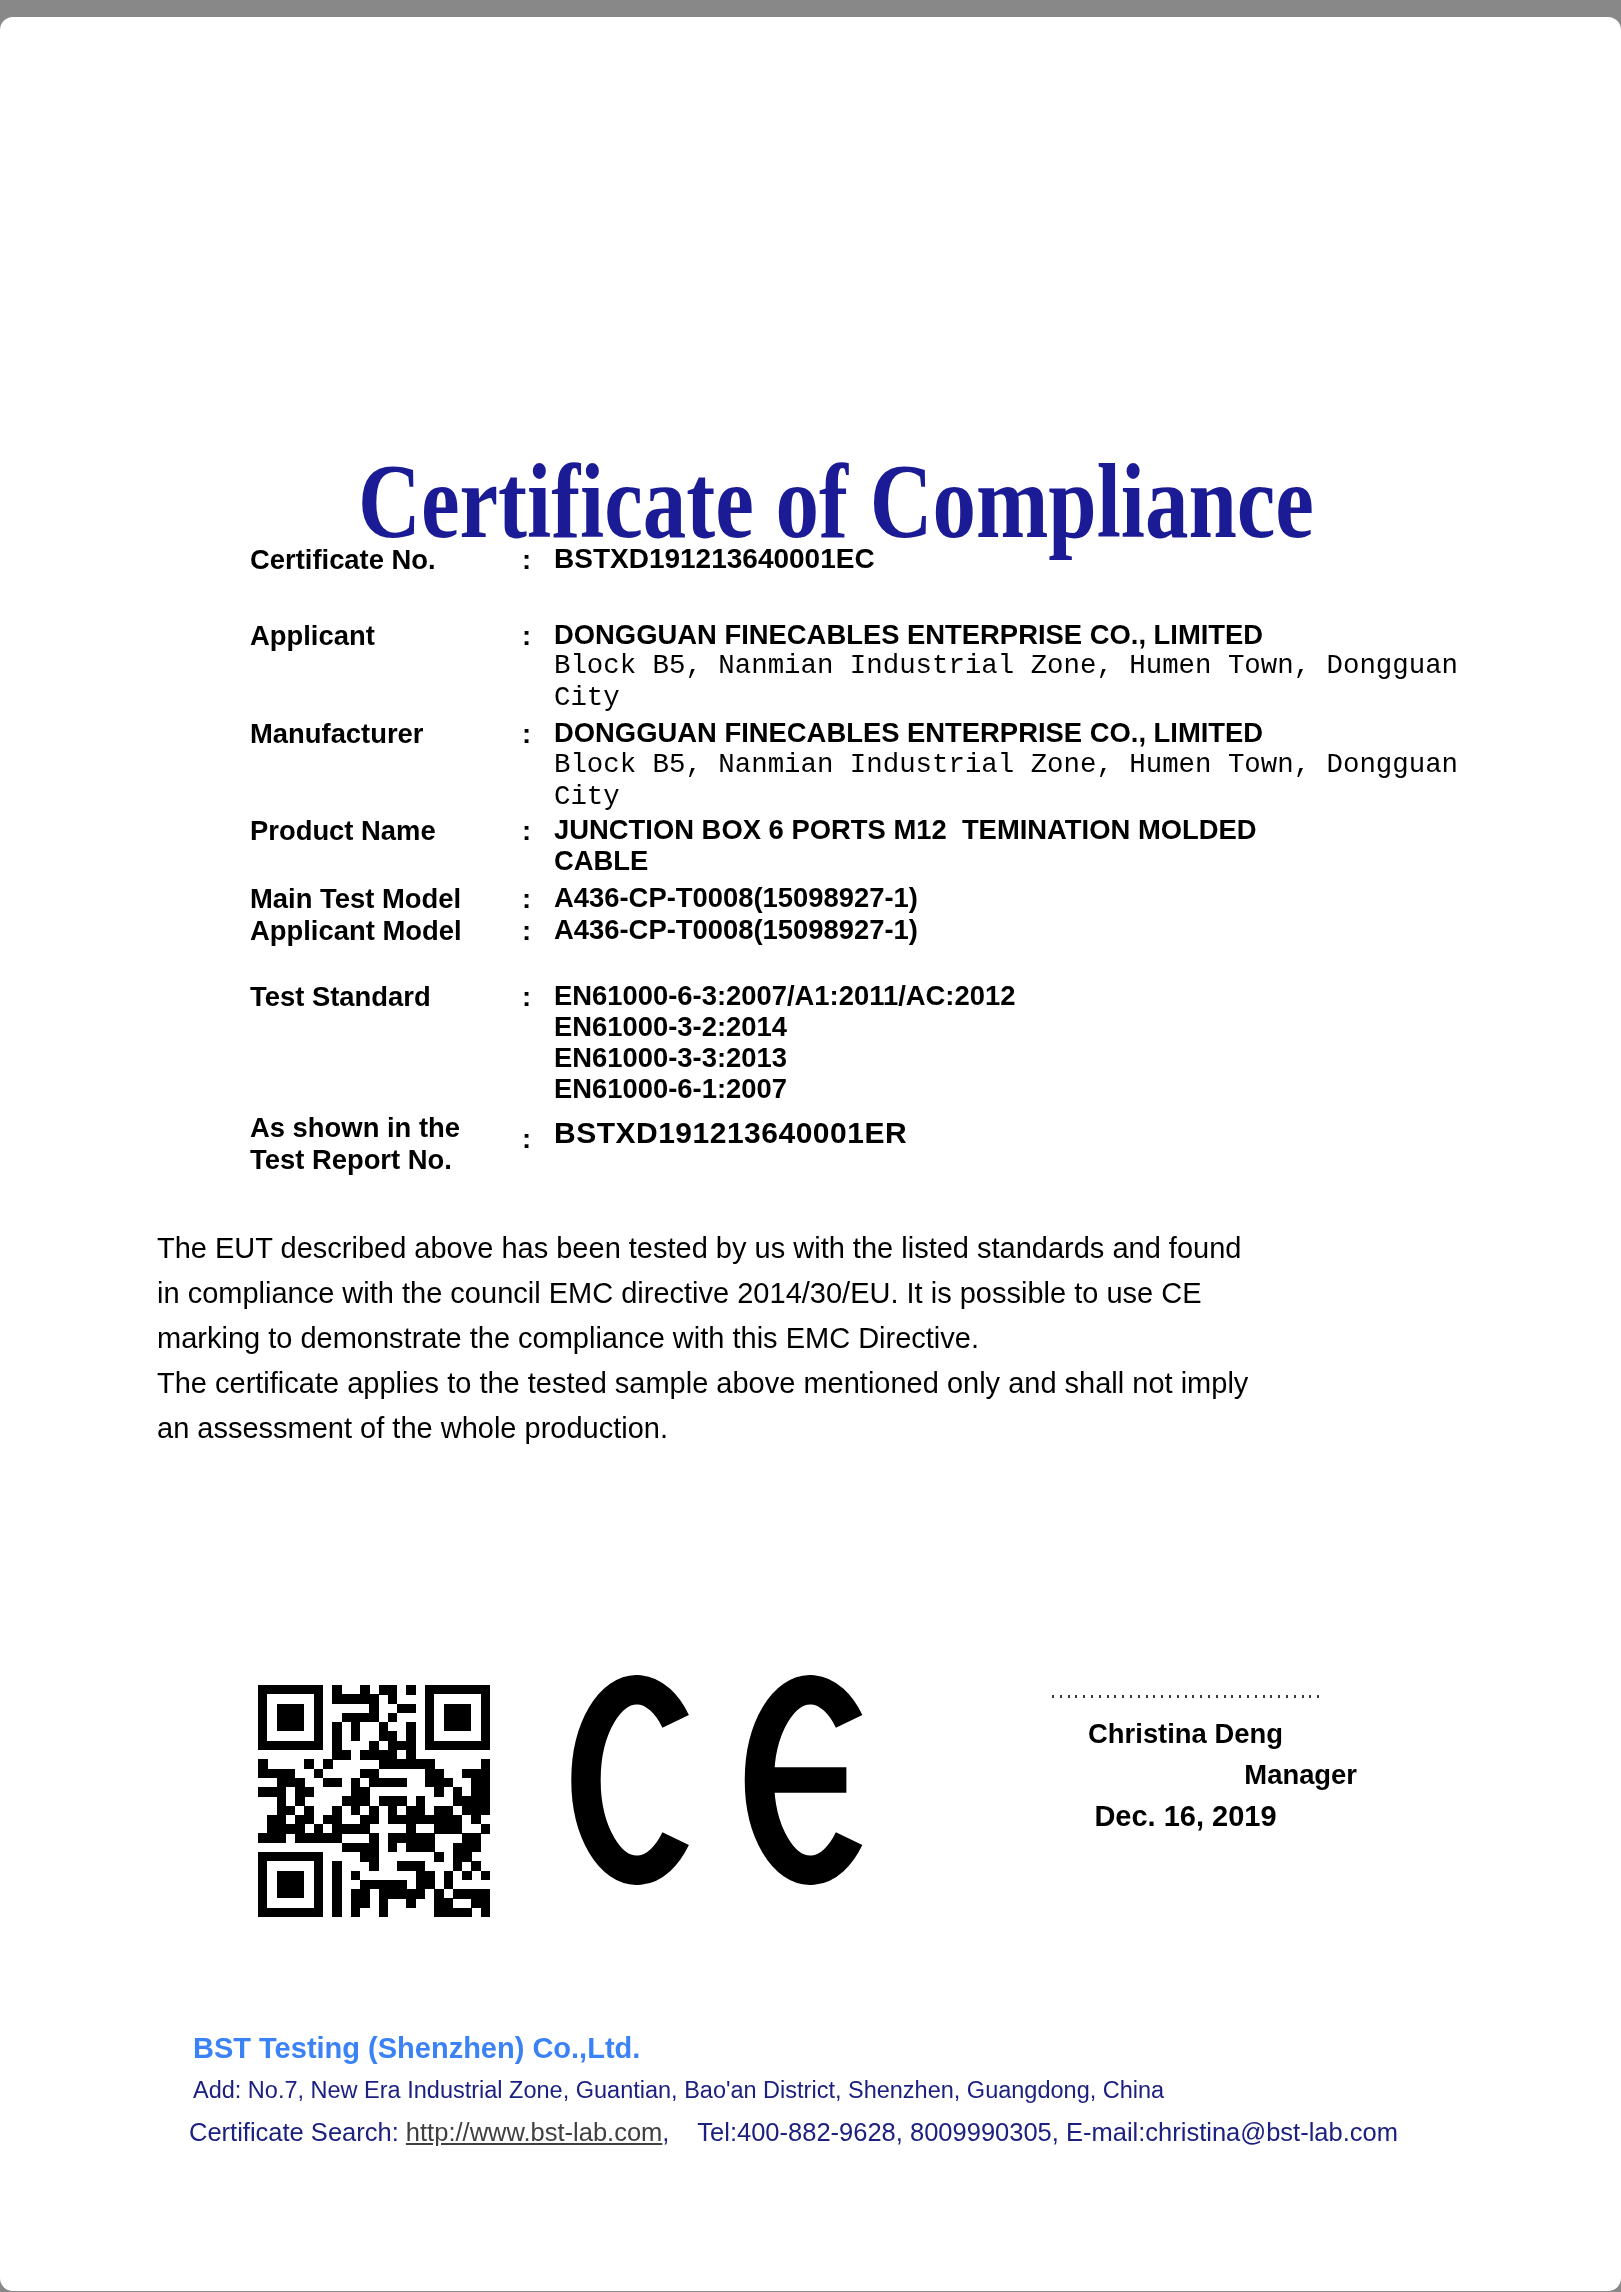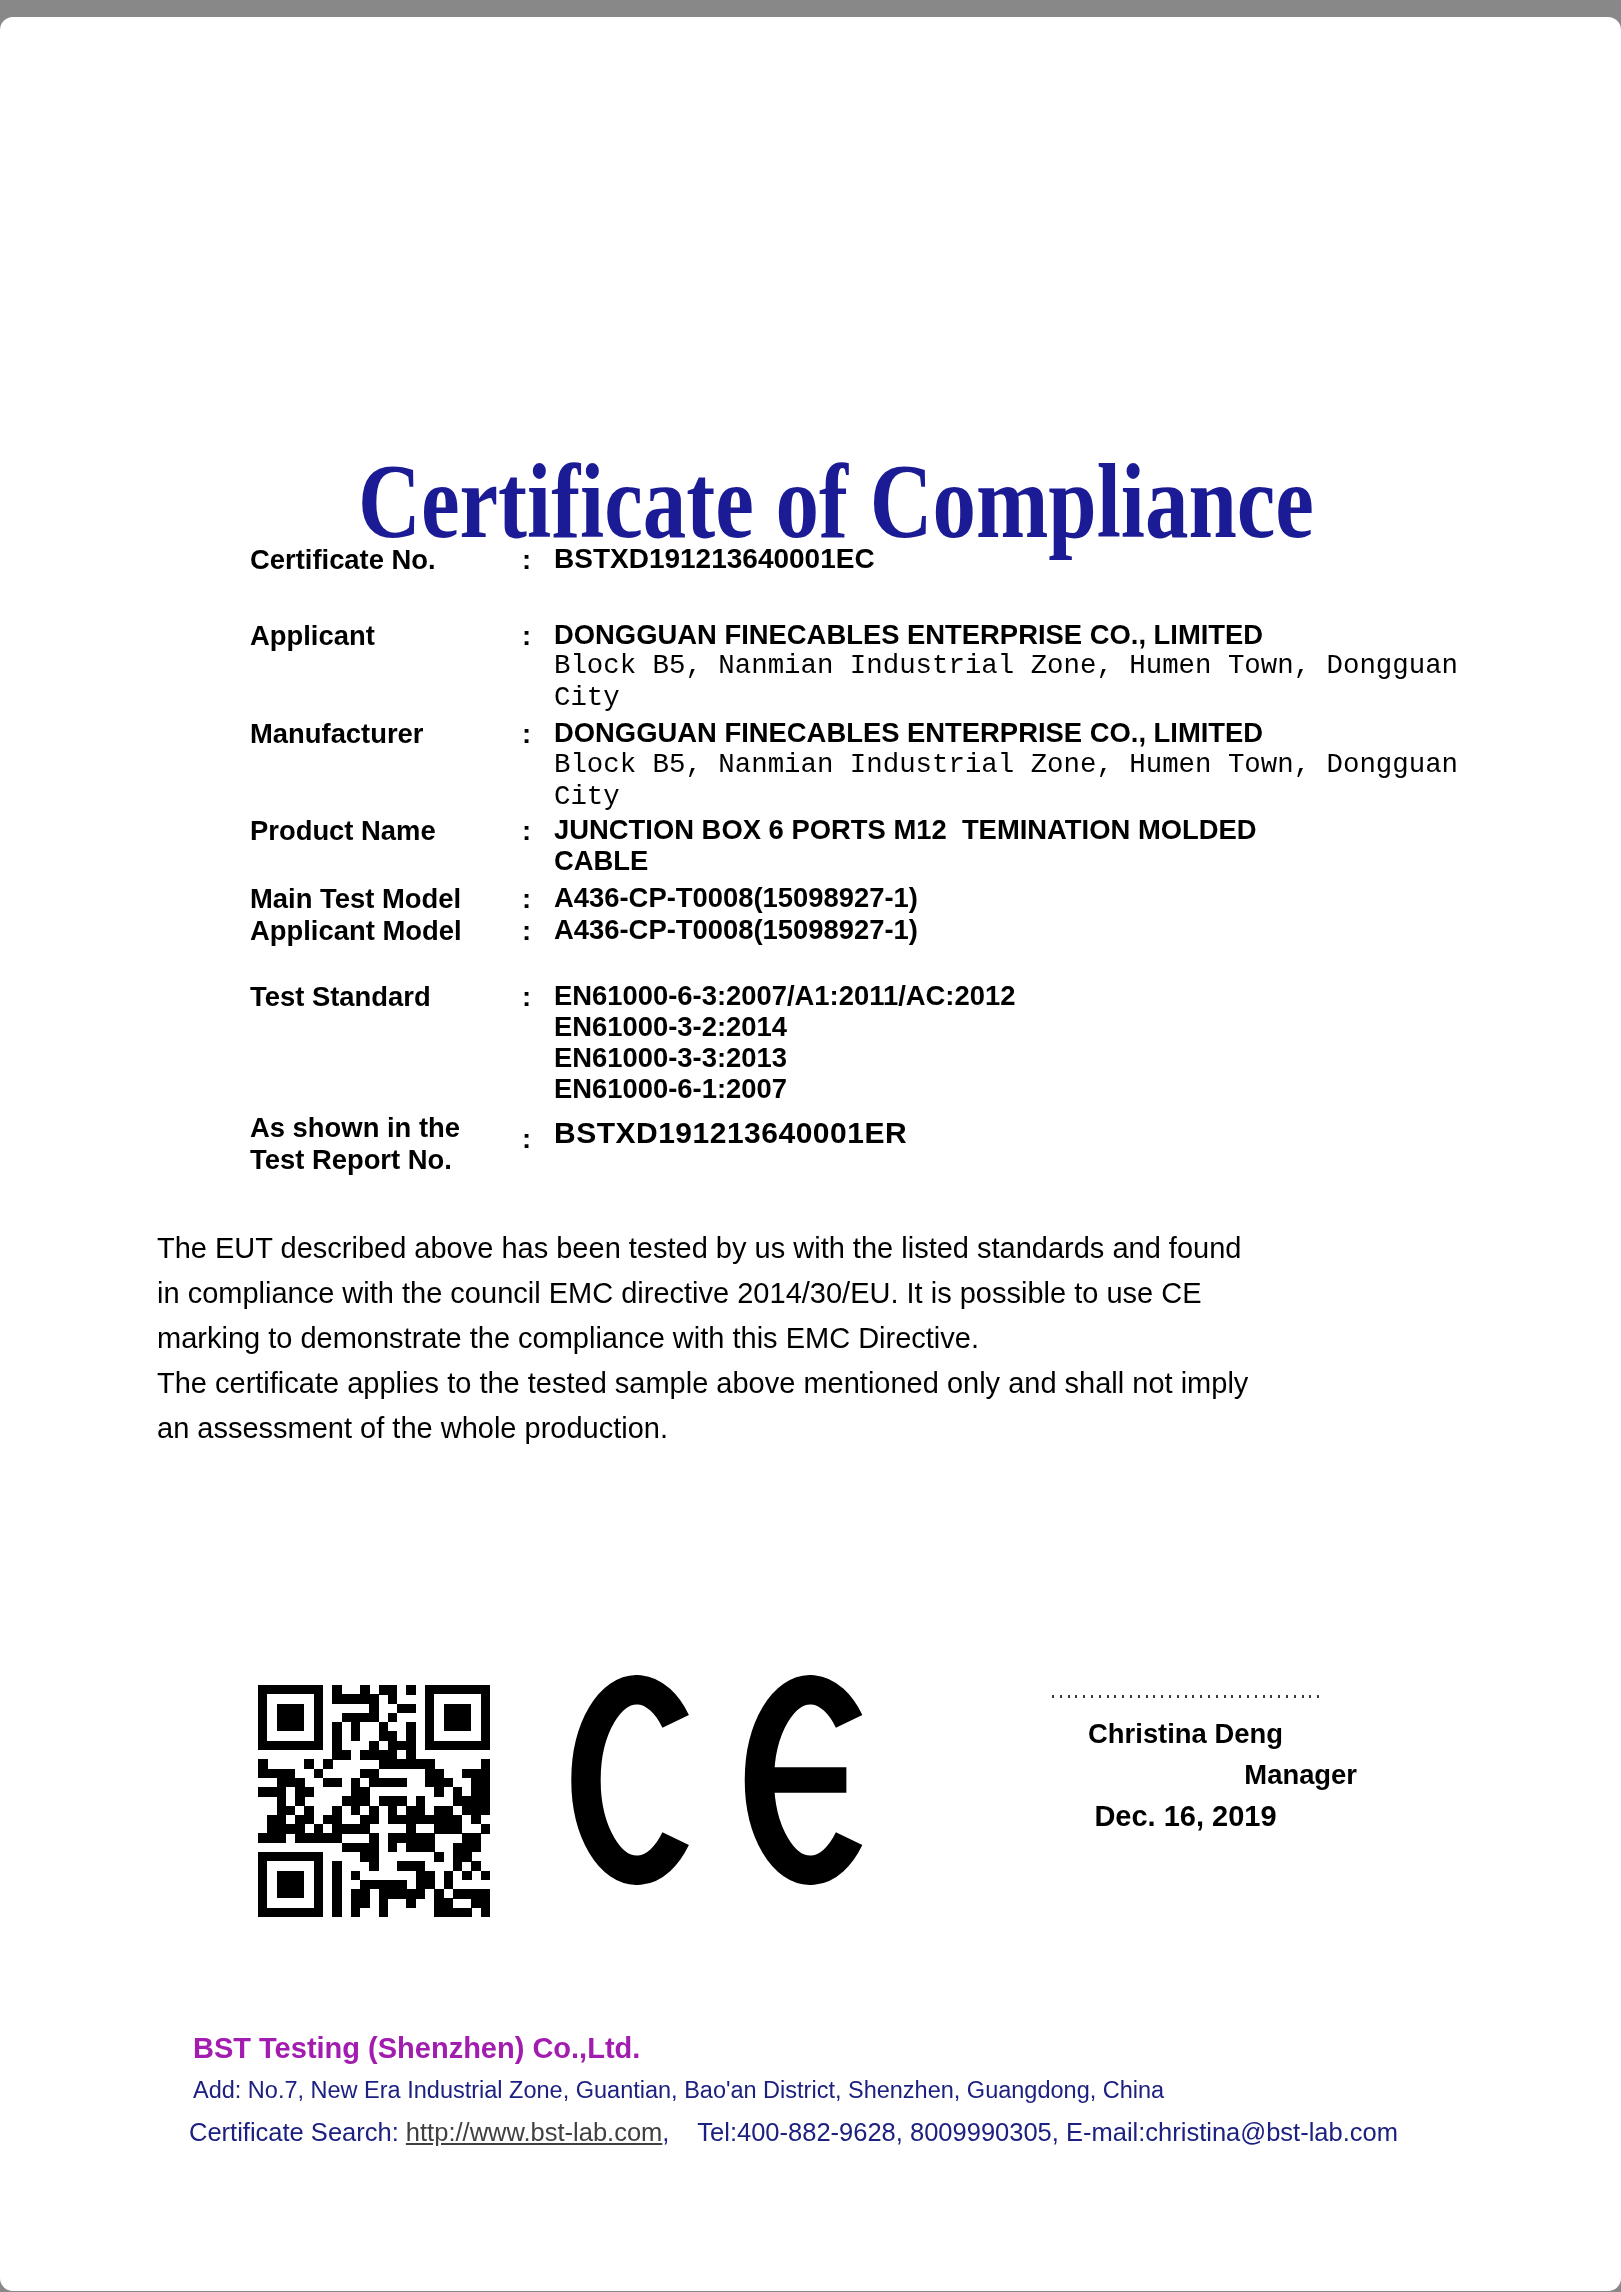--- a/index.html
+++ b/index.html
@@ -60,21 +60,21 @@
   }
   .sig-text{
     position:absolute;left:1014px;width:343px;
     text-align:center;font-weight:bold;
   }
   .sig-name{top:1701px;font-size:27.4px;}
   .sig-role{top:1742px;font-size:27.4px;text-align:right;}
   .sig-date{top:1783px;font-size:29px;}
   .f-company{
     position:absolute;left:193px;top:2015px;
-    font-weight:bold;font-size:29px;color:#a21caf;
+    font-weight:bold;font-size:29px;color:#3b82f6;
   }
   .f-address{
     position:absolute;left:193px;top:2060px;
     font-size:23.5px;color:#1c2080;
   }
   .f-search{
     position:absolute;left:189px;top:2101px;
     font-size:25.5px;color:#1c2080;white-space:pre-wrap;
   }
   .f-search a{

